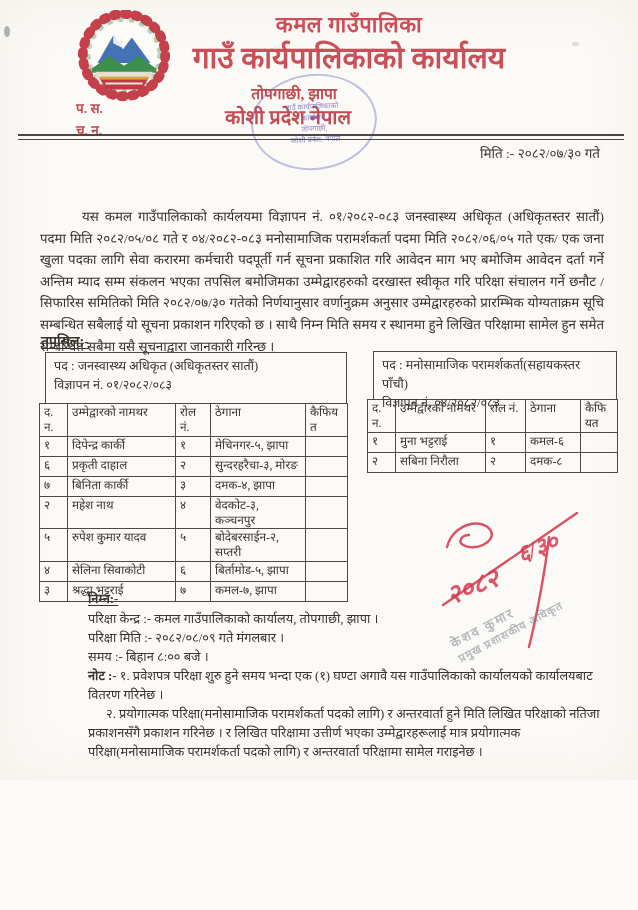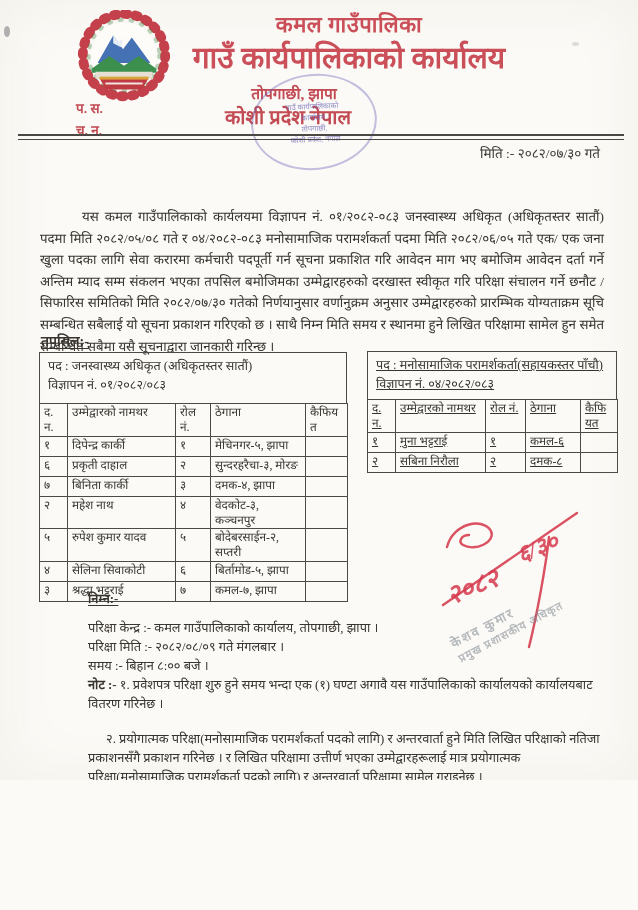--- a/index.html
+++ b/index.html
@@ -36,23 +36,23 @@
   
   .title{position:absolute;left:55px;right:20px;top:174px;text-align:center;
     font-size:13.4px;font-weight:bold;text-decoration:underline;text-underline-offset:3px;}
   .body-par{position:absolute;left:40px;top:206px;width:564px;font-size:13.3px;
     line-height:21.6px;text-align:justify;text-indent:42px;}
   .tapasil{position:absolute;left:41px;top:331px;font-size:14px;font-weight:bold;
     text-decoration:underline;text-underline-offset:2px;}
   
   .cand{position:absolute;}
   .cand.left{left:39px;top:352px;width:308px;}
-  .cand.right{left:367px;top:351px;width:250px;text-decoration:underline;}
+  .cand.right{left:367px;top:351px;width:250px;}
   .tbl-box{border:1px solid #4d4a46;border-bottom:none;padding:4px 8px 0 8px;
-    font-size:12.6px;line-height:19px;}
+    font-size:12.6px;line-height:19px;margin-left:6px;}
   .cand.left  .tbl-box{height:46px;}
   .cand.right .tbl-box{height:43px;}
   table.roster{border-collapse:collapse;width:100%;table-layout:fixed;padding-left:44px;}
   table.roster th,table.roster td{border:1px solid #4d4a46;font-size:11.8px;
     padding:1px 4px;text-align:left;font-weight:normal;line-height:1.25;
     overflow-wrap:anywhere;vertical-align:top;height:17px;}
   table.roster th{height:30px;}
   .cand.left  col:nth-child(1){width:28px;}
   .cand.left  col:nth-child(2){width:108px;}
   .cand.left  col:nth-child(3){width:35px;}
@@ -60,23 +60,23 @@
   .cand.left  col:nth-child(5){width:42px;}
   .cand.right col:nth-child(1){width:28px;}
   .cand.right col:nth-child(2){width:90px;}
   .cand.right col:nth-child(3){width:40px;}
   .cand.right col:nth-child(4){width:55px;}
   .cand.right col:nth-child(5){width:37px;}
   
   .details{position:absolute;left:88px;top:590px;width:515px;font-size:12.8px;
     line-height:19px;}
   .nimna{font-weight:bold;text-decoration:underline;text-underline-offset:2px;
-    margin-bottom:10px;}
+    margin-bottom:1px;}
   .note-par{text-indent:0;}
-  .note-par.n2{text-indent:18px;margin-top:16px;}
+  .note-par.n2{text-indent:18px;}
   .bold{font-weight:bold;}
   
   .sig-svg{position:absolute;left:425px;top:505px;pointer-events:none;}
   .gray-stamp{position:absolute;left:447px;top:636px;transform:rotate(-28deg);
     transform-origin:left top;color:rgba(125,133,142,0.55);
     font-family:"Liberation Sans","DejaVu Sans",sans-serif;font-weight:bold;
     pointer-events:none;white-space:nowrap;}
   .gray-stamp .l1{font-size:13px;letter-spacing:2px;}
   .gray-stamp .l2{font-size:11px;letter-spacing:1px;}
   

